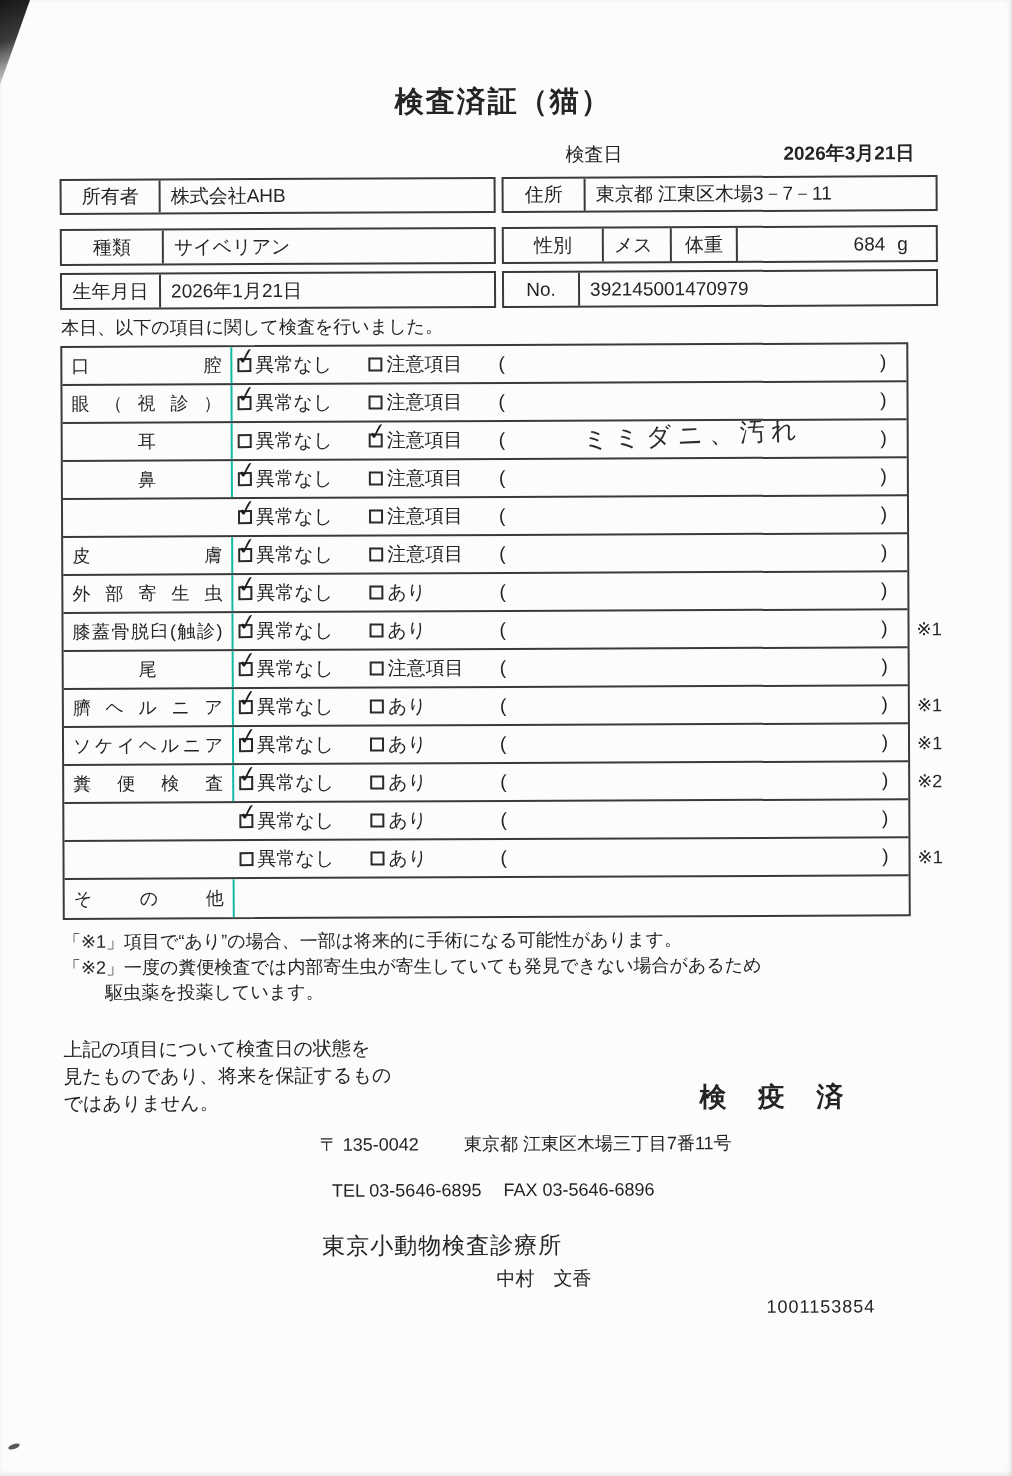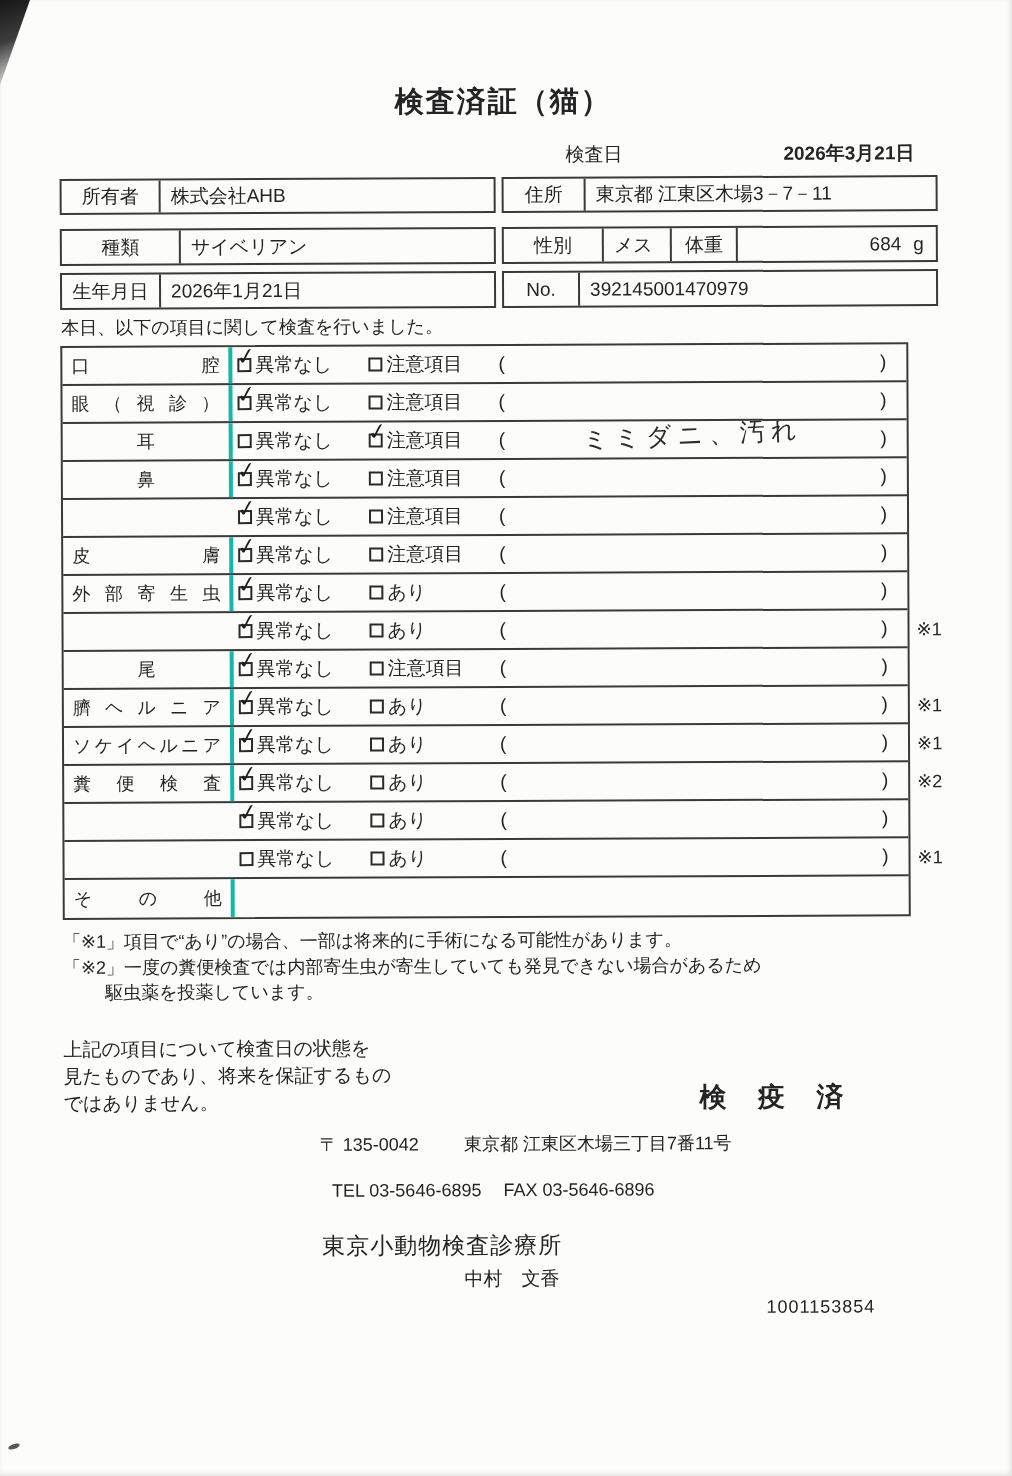--- a/index.html
+++ b/index.html
@@ -24,21 +24,21 @@
   
   .ibox { position:absolute; border:2px solid #3a3a3a; display:flex; background:transparent; }
   .icell { display:flex; align-items:center; font-size:19px; }
   .icell.label { justify-content:center; border-right:2px solid #3a3a3a; }
   .icell.value { padding-left:10px; }
 
   
   .exam-table { position:absolute; left:62px; top:344px; width:848px; border:2px solid #3a3a3a; }
   .exam-row { position:relative; height:38px; border-bottom:2px solid #3a3a3a; }
   .exam-row:last-child { border-bottom:none; }
-  .exam-label-cell { position:absolute; left:0; top:0; bottom:0; width:170px; border-right:4px solid #14b8a6; display:flex; align-items:center; padding:0 9px; }
+  .exam-label-cell { position:absolute; left:0; top:0; bottom:0; width:170px; border-right:2px solid #14b8a6; display:flex; align-items:center; padding:0 9px; }
   .jlabel { display:block; width:100%; font-size:18px; text-align:justify; text-align-last:justify; white-space:nowrap; }
   .jlabel.single { text-align:center; text-align-last:center; }
   .exam-content { position:absolute; left:170px; right:0; top:0; bottom:0; font-size:19px; line-height:36px; }
   .opt { position:absolute; top:0; white-space:nowrap; }
   .opt1 { left:5px; }
   .opt2 { left:136px; }
   .cbox { width:14px; height:14px; border:2px solid #2a2a2a; display:inline-block; position:relative; vertical-align:-1px; margin-right:4px; }
   .tick { position:absolute; left:-3px; top:-15px; font-size:23px; font-weight:bold; color:#1d1d1d; transform:rotate(-8deg); line-height:1; }
   .paren-open  { position:absolute; left:266px; top:0; }
   .paren-close { position:absolute; right:20px; top:0; }
@@ -52,21 +52,21 @@
   .fn2 { top:954px; left:62px; }
   .fn2b { top:979px; left:104px; }
 
   .disclaimer { top:1034px; left:62px; font-size:19px; line-height:27px; }
 
   .stamp { top:1080px; left:698px; font-size:27px; font-weight:bold; letter-spacing:12px; }
 
   .postal-line { top:1132px; left:318px; display:flex; gap:45px; font-size:18px; }
   .tel-line { top:1180px; left:330px; display:flex; gap:22px; font-size:18px; }
   .clinic-name { top:1230px; left:320px; font-size:23px; letter-spacing:1px; }
-  .clinic-person { top:1266px; left:462px; font-size:19px; }
+  .clinic-person { top:1266px; left:494px; font-size:19px; }
   .serial { top:1298px; left:764px; font-size:18px; letter-spacing:1px; }
 
   
   .corner-smudge { position:absolute; top:0; left:0; width:30px; height:85px;
     background:linear-gradient(160deg,#161616 0%,#3c3c3c 45%,rgba(60,60,60,0) 100%);
     clip-path:polygon(0 0, 100% 0, 0 100%); }
   .edge-smudge { position:absolute; left:8px; top:1444px; width:12px; height:5px; background:#2e2e2e; border-radius:50%; transform:rotate(-20deg); opacity:.8; }
 </style>
 </head>
 <body>
@@ -84,28 +84,28 @@
   <div class="ibox" style="left:62px;top:177px;width:436px;height:36px;">
     <div class="icell label" style="width:99px;">所有者</div>
     <div class="icell value" style="flex:1;">株式会社AHB</div>
   </div>
   <div class="ibox" style="left:504px;top:177px;width:436px;height:36px;">
     <div class="icell label" style="width:82px;">住所</div>
     <div class="icell value" style="flex:1;">東京都 江東区木場3－7－11</div>
   </div>
 
   <div class="ibox" style="left:62px;top:227px;width:436px;height:37px;">
-    <div class="icell label" style="width:119px;">種類</div>
+    <div class="icell label" style="width:102px;">種類</div>
     <div class="icell value" style="flex:1;">サイベリアン</div>
   </div>
   <div class="ibox" style="left:504px;top:227px;width:436px;height:37px;">
     <div class="icell label" style="width:100px;">性別</div>
     <div class="icell value" style="width:68px;border-right:2px solid #3a3a3a;">メス</div>
     <div class="icell label" style="width:66px;">体重</div>
-    <div class="icell" style="flex:1;justify-content:flex-end;gap:12px;padding-right:12px;">
+    <div class="icell" style="flex:1;justify-content:flex-end;gap:12px;padding-right:28px;">
       <span>684</span>
       <span>g</span>
     </div>
   </div>
 
   <div class="ibox" style="left:62px;top:271px;width:436px;height:37px;">
     <div class="icell label" style="width:99px;">生年月日</div>
     <div class="icell value" style="flex:1;">2026年1月21日</div>
   </div>
   <div class="ibox" style="left:504px;top:271px;width:436px;height:37px;">
@@ -233,20 +233,23 @@
         <span class="cbox unchecked"></span><span class="optlabel">あり</span>
       </span>
       <span class="paren-open">(</span>
       <span class="note"></span>
       <span class="paren-close">)</span>
     </div>
     <span class="mark"></span>
   </div>
 
   <div class="exam-row">
+    <div class="exam-label-cell">
+      <span class="jlabel">膝蓋骨脱臼(触診)</span>
+    </div>
     <div class="exam-content">
       <span class="opt opt1">
         <span class="cbox"><span class="tick">✓</span></span><span class="optlabel">異常なし</span>
       </span>
       <span class="opt opt2">
         <span class="cbox unchecked"></span><span class="optlabel">あり</span>
       </span>
       <span class="paren-open">(</span>
       <span class="note"></span>
       <span class="paren-close">)</span>

